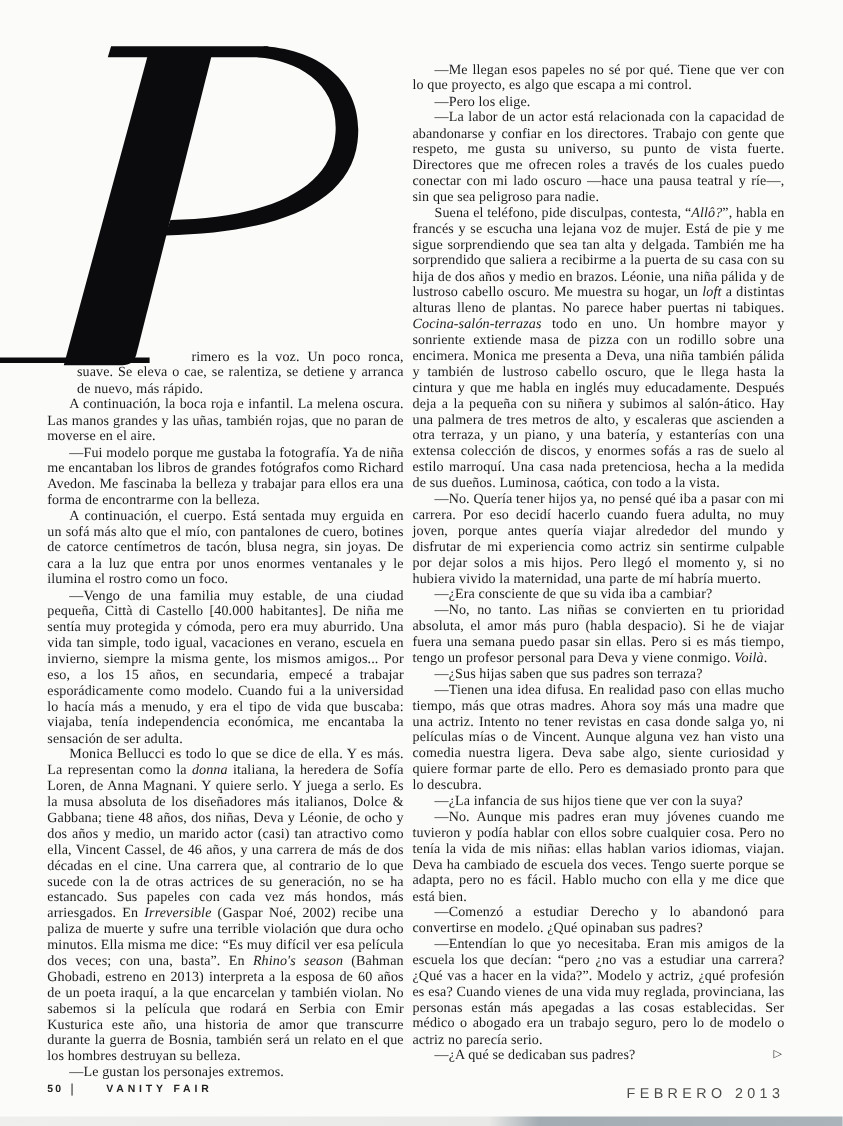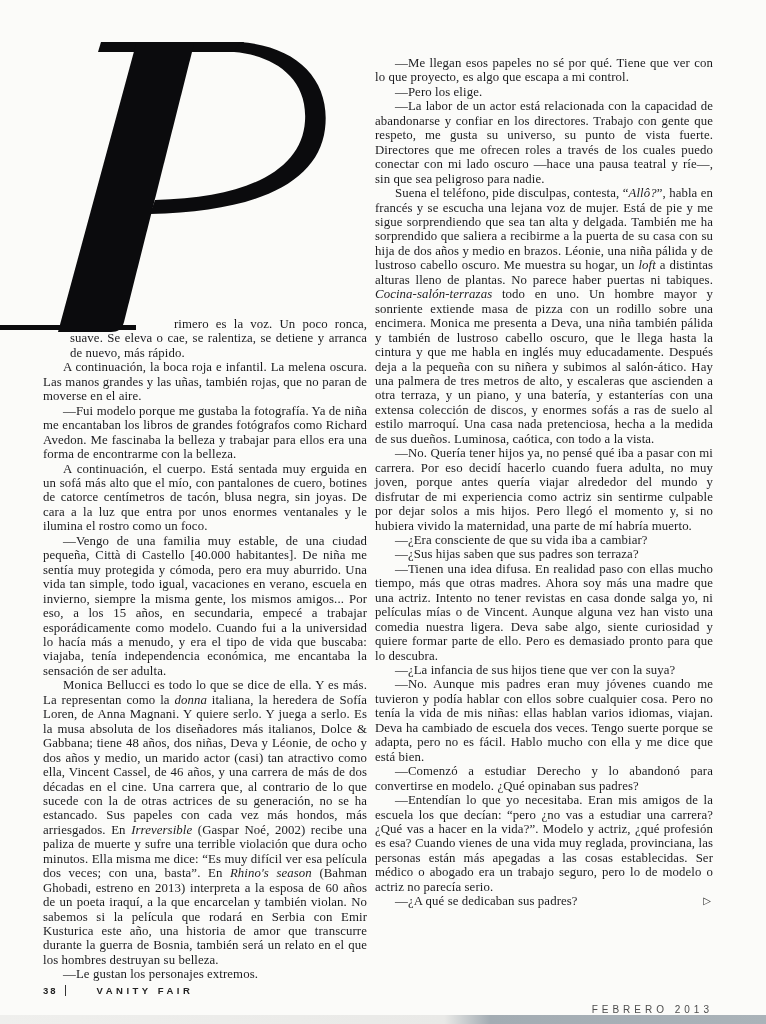--- a/index.html
+++ b/index.html
@@ -53,22 +53,22 @@
   .footer-page-num{
     font-size:9.5px;font-weight:bold;letter-spacing:2px;color:#222;
   }
   .footer-sep{
     width:1px;height:11px;background:#333;display:inline-block;
   }
   .footer-magazine{
     font-size:9.5px;font-weight:bold;letter-spacing:3.5px;color:#222;padding-left:24px;
   }
   .footer-right{
-    position:absolute;right:53px;top:19px;
-    font-size:10px;font-weight:500;letter-spacing:4px;color:#4d4d4d;text-align:right;
+    position:absolute;right:53px;top:1px;
+    font-size:13px;font-weight:500;letter-spacing:4px;color:#4d4d4d;text-align:right;
   }
 
   
   .scan-edge{
     position:absolute;left:0;right:0;bottom:0;height:9px;
     background:linear-gradient(to right,
       #efefed 0%, #e9e9e7 58%, #a3acb3 64%, #aab3b9 100%);
   }
 </style>
 </head>
@@ -107,32 +107,33 @@
       <p>—Le gustan los personajes extremos.</p>
     </div>
 
   <div class="column column-right" lang="es">
       <p>—Me llegan esos papeles no sé por qué. Tiene que ver con lo que proyecto, es algo que escapa a mi control.</p>
       <p>—Pero los elige.</p>
       <p>—La labor de un actor está relacionada con la capacidad de abandonarse y confiar en los directores. Trabajo con gente que respeto, me gusta su universo, su punto de vista fuerte. Directores que me ofrecen roles a través de los cuales puedo conectar con mi lado oscuro —hace una pausa teatral y ríe—, sin que sea peligroso para nadie.</p>
       <p>Suena el teléfono, pide disculpas, contesta, “<i>Allô?</i>”, habla en francés y se escucha una lejana voz de mujer. Está de pie y me sigue sorprendiendo que sea tan alta y delgada. También me ha sorprendido que saliera a recibirme a la puerta de su casa con su hija de dos años y medio en brazos. Léonie, una niña pálida y de lustroso cabello oscuro. Me muestra su hogar, un <i>loft</i> a distintas alturas lleno de plantas. No parece haber puertas ni tabiques. <i>Cocina-salón-terrazas</i> todo en uno. Un hombre mayor y sonriente extiende masa de pizza con un rodillo sobre una encimera. Monica me presenta a Deva, una niña también pálida y también de lustroso cabello oscuro, que le llega hasta la cintura y que me habla en inglés muy educadamente. Después deja a la pequeña con su niñera y subimos al salón-ático. Hay una palmera de tres metros de alto, y escaleras que ascienden a otra terraza, y un piano, y una batería, y estanterías con una extensa colección de discos, y enormes sofás a ras de suelo al estilo marroquí. Una casa nada pretenciosa, hecha a la medida de sus dueños. Luminosa, caótica, con todo a la vista.</p>
       <p>—No. Quería tener hijos ya, no pensé qué iba a pasar con mi carrera. Por eso decidí hacerlo cuando fuera adulta, no muy joven, porque antes quería viajar alrededor del mundo y disfrutar de mi experiencia como actriz sin sentirme culpable por dejar solos a mis hijos. Pero llegó el momento y, si no hubiera vivido la maternidad, una parte de mí habría muerto.</p>
       <p>—¿Era consciente de que su vida iba a cambiar?</p>
+      <p>—No, no tanto. Las niñas se convierten en tu prioridad absoluta, el amor más puro (habla despacio). Si he de viajar fuera una semana puedo pasar sin ellas. Pero si es más tiempo, tengo un profesor personal para Deva y viene conmigo. <i>Voilà</i>.</p>
       <p>—¿Sus hijas saben que sus padres son terraza?</p>
       <p>—Tienen una idea difusa. En realidad paso con ellas mucho tiempo, más que otras madres. Ahora soy más una madre que una actriz. Intento no tener revistas en casa donde salga yo, ni películas mías o de Vincent. Aunque alguna vez han visto una comedia nuestra ligera. Deva sabe algo, siente curiosidad y quiere formar parte de ello. Pero es demasiado pronto para que lo descubra.</p>
       <p>—¿La infancia de sus hijos tiene que ver con la suya?</p>
       <p>—No. Aunque mis padres eran muy jóvenes cuando me tuvieron y podía hablar con ellos sobre cualquier cosa. Pero no tenía la vida de mis niñas: ellas hablan varios idiomas, viajan. Deva ha cambiado de escuela dos veces. Tengo suerte porque se adapta, pero no es fácil. Hablo mucho con ella y me dice que está bien.</p>
       <p>—Comenzó a estudiar Derecho y lo abandonó para convertirse en modelo. ¿Qué opinaban sus padres?</p>
       <p>—Entendían lo que yo necesitaba. Eran mis amigos de la escuela los que decían: “pero ¿no vas a estudiar una carrera? ¿Qué vas a hacer en la vida?”. Modelo y actriz, ¿qué profesión es esa? Cuando vienes de una vida muy reglada, provinciana, las personas están más apegadas a las cosas establecidas. Ser médico o abogado era un trabajo seguro, pero lo de modelo o actriz no parecía serio.</p>
       <p>—¿A qué se dedicaban sus padres?<span class="cont-marker">▷</span></p>
     </div>
 
   <div class="footer">
     <div class="footer-left">
-      <span class="footer-page-num">38</span>
+      <span class="footer-page-num">50</span>
       <span class="footer-sep"></span>
       <span class="footer-magazine">VANITY FAIR</span>
     </div>
     <div class="footer-right">FEBRERO 2013</div>
   </div>
 
   <div class="scan-edge"></div>
 </div>
 
 </body></html>

